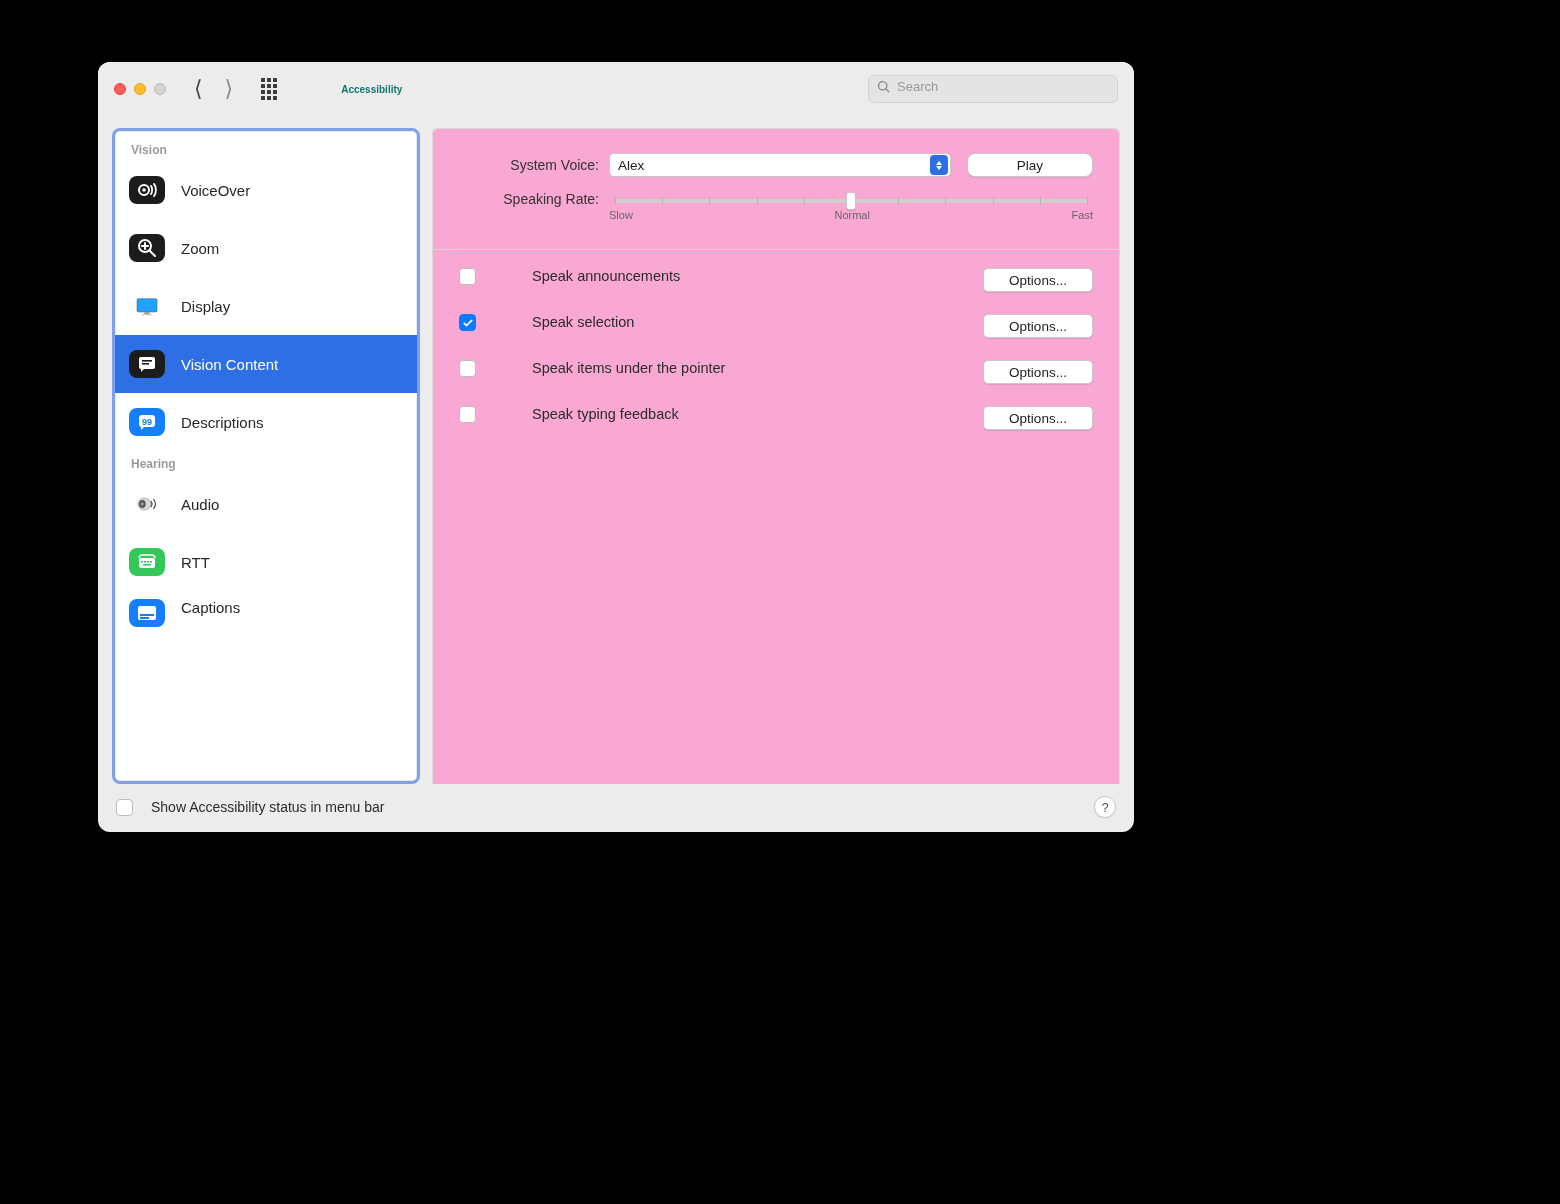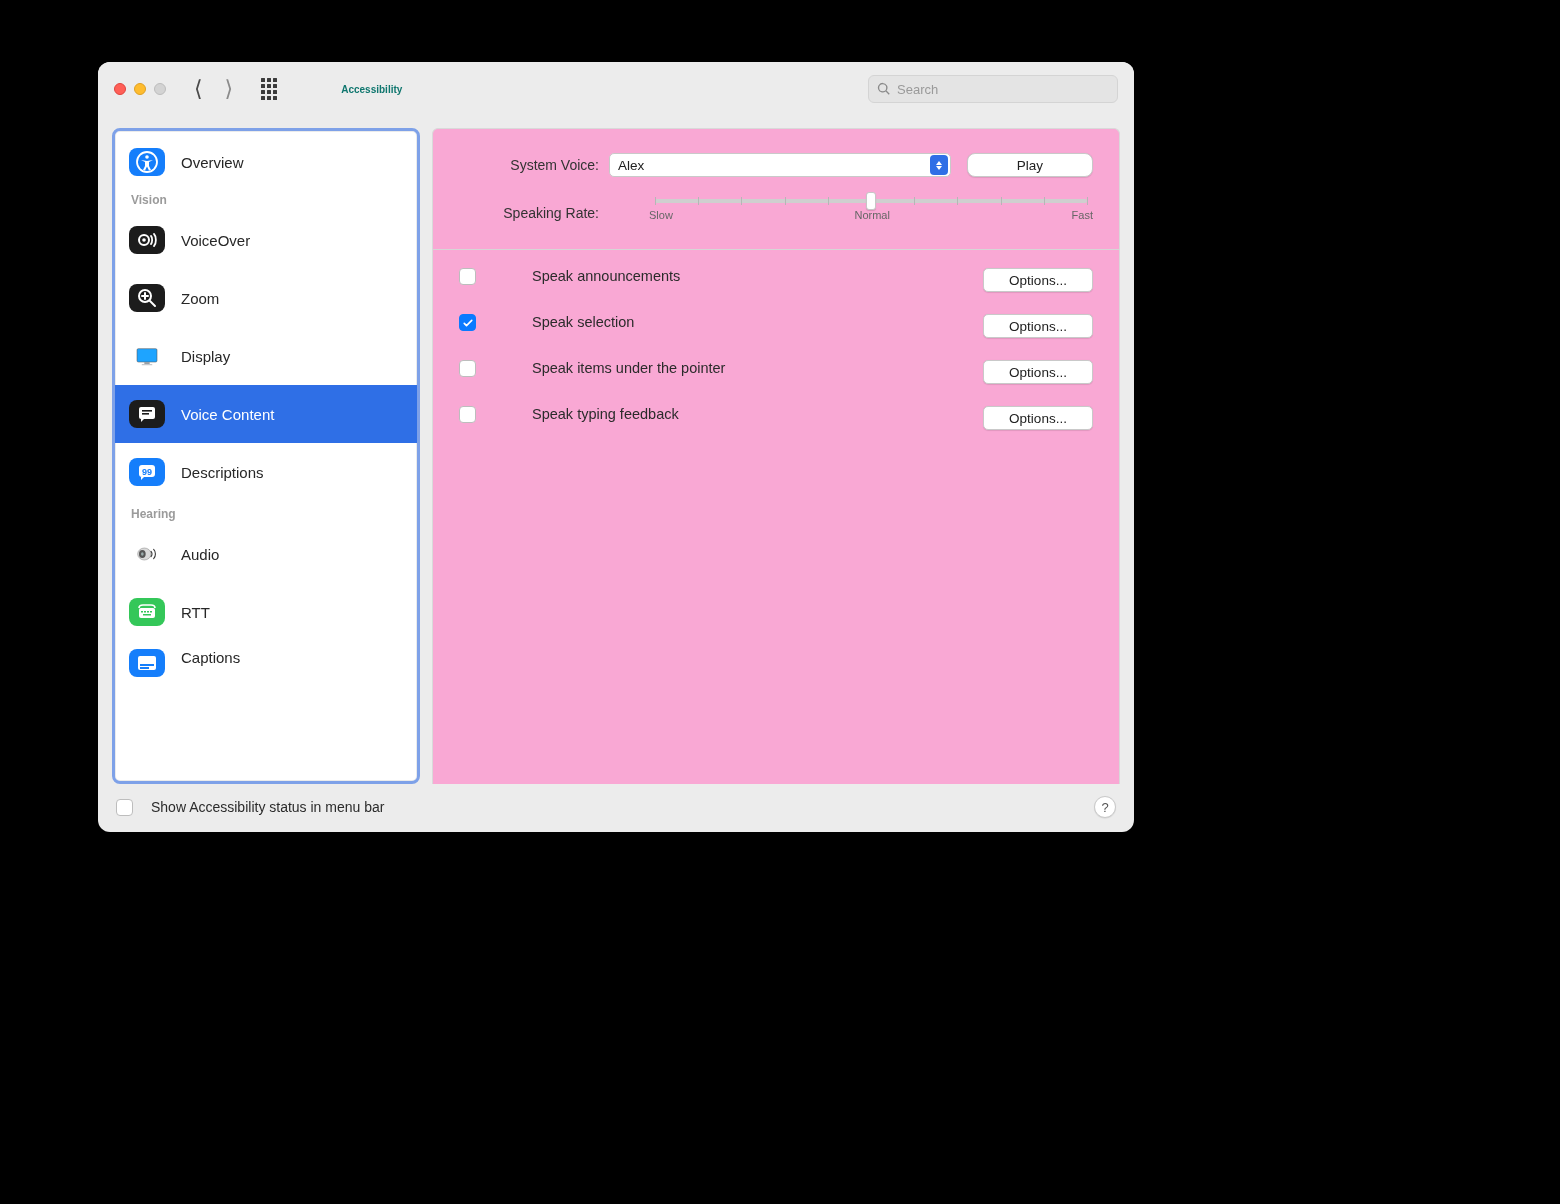--- a/index.html
+++ b/index.html
@@ -48,26 +48,26 @@
     align-content:center; justify-content:center;
   }
   .grid-icon span { width:4px; height:4px; background:#3b3b3b; border-radius:0.5px;}
   .title {
     font-size:10px; font-weight:600; color:#0f766e;
     flex:0 0 auto;
     margin-left:36px;
   }
   .spacer { flex:1; }
   .search {
-    display:flex; align-items:center;
+    display:flex; align-items:flex-end;
     width: 250px; height: 28px;
     background:#e4e4e4;
     border:1px solid #d4d4d4;
     border-radius:6px;
-    padding:0 8px;
+    padding:8px 8px;
     color:#8a8a8a;
   }
   .search svg { width:14px; height:14px; margin-right:6px; fill:#8a8a8a;}
   .search input {
     border:none; background:transparent; outline:none;
     font-size:13px; color:#444; flex:1;
   }
   .search input::placeholder { color:#9a9a9a; }
 
   
@@ -165,21 +165,21 @@
     background:#fff; border:1px solid #c9c9c9; border-radius:5px;
     font-size:13.5px; color:#222;
     display:inline-flex; align-items:center; justify-content:center;
     padding:0 14px;
     box-shadow: 0 0.5px 1px rgba(0,0,0,.1);
     cursor:default;
   }
   .btn.play { margin-left:16px; min-width:126px;border-radius:8px;}
   .btn.opt { min-width:110px; }
 
-  .slider-row { align-items:flex-end;gap:40px; }
+  .slider-row { align-items:flex-start; }
   .slider-wrap { flex:1; padding-top:4px;}
   .slider-track {
     position:relative; height:4px; background:#cfcfcf; border-radius:2px;
     margin: 4px 6px 2px 6px;
   }
   .slider-tick {
     position:absolute; top:-2px; width:1px; height:8px; background:#b6b6b6;
   }
   .slider-thumb {
     position:absolute; top:-7px; width:10px; height:18px;
@@ -261,30 +261,20 @@
           <path d="M6.5 1a5.5 5.5 0 014.38 8.82l3.65 3.65-1.06 1.06-3.65-3.65A5.5 5.5 0 116.5 1zm0 1.5a4 4 0 100 8 4 4 0 000-8z"></path>
         </svg>
       <input type="text" placeholder="Search" style="">
     </div>
   </div>
 
   <div class="body">
 
     <div class="sidebar-wrap">
       <div class="sidebar">
-        <div class="item compact">
-          <div class="icn blue">
-            <svg viewBox="0 0 24 24" fill="#fff">
-                <circle cx="12" cy="12" r="10" fill="none" stroke="#fff" stroke-width="1.8"></circle>
-                <circle cx="12" cy="7" r="1.8"></circle>
-                <path d="M6 10l6 1 6-1-4 2v4l2 4-2 .5-2-4-2 4-2-.5 2-4v-4z"></path>
-              </svg>
-          </div>
-          <span>Overview</span>
-        </div>
 
         <div class="group-label">Vision</div>
 
         <div class="item">
           <div class="icn black">
             <svg viewBox="0 0 24 24" fill="#fff">
                 <circle cx="9" cy="12" r="5" fill="none" stroke="#fff" stroke-width="2"></circle>
                 <circle cx="9" cy="12" r="1.8"></circle>
                 <path d="M16 8c1.5 1.5 1.5 6.5 0 8M19 6c2.5 2.5 2.5 9.5 0 12" stroke="#fff" stroke-width="1.8" fill="none" stroke-linecap="round"></path>
               </svg>
@@ -316,21 +306,21 @@
 
         <div class="item sel">
           <div class="icn black">
             <svg viewBox="0 0 24 24" fill="#fff">
                 <rect x="4" y="5" width="16" height="12" rx="2"></rect>
                 <path d="M9 17l-3 3v-3z"></path>
                 <rect x="7" y="8" width="10" height="1.6" fill="#1c1c1c"></rect>
                 <rect x="7" y="11" width="7" height="1.6" fill="#1c1c1c"></rect>
               </svg>
           </div>
-          <span>Voice Content</span>
+          <span>Vision Content</span>
         </div>
 
         <div class="item">
           <div class="icn blue">
             <svg viewBox="0 0 24 24" fill="#fff">
                 <rect x="4" y="5" width="16" height="12" rx="3"></rect>
                 <path d="M9 17l-3 3v-3z"></path>
                 <text x="12" y="14.5" text-anchor="middle" font-size="9" font-weight="700" fill="#157efb">99</text>
               </svg>
           </div>

